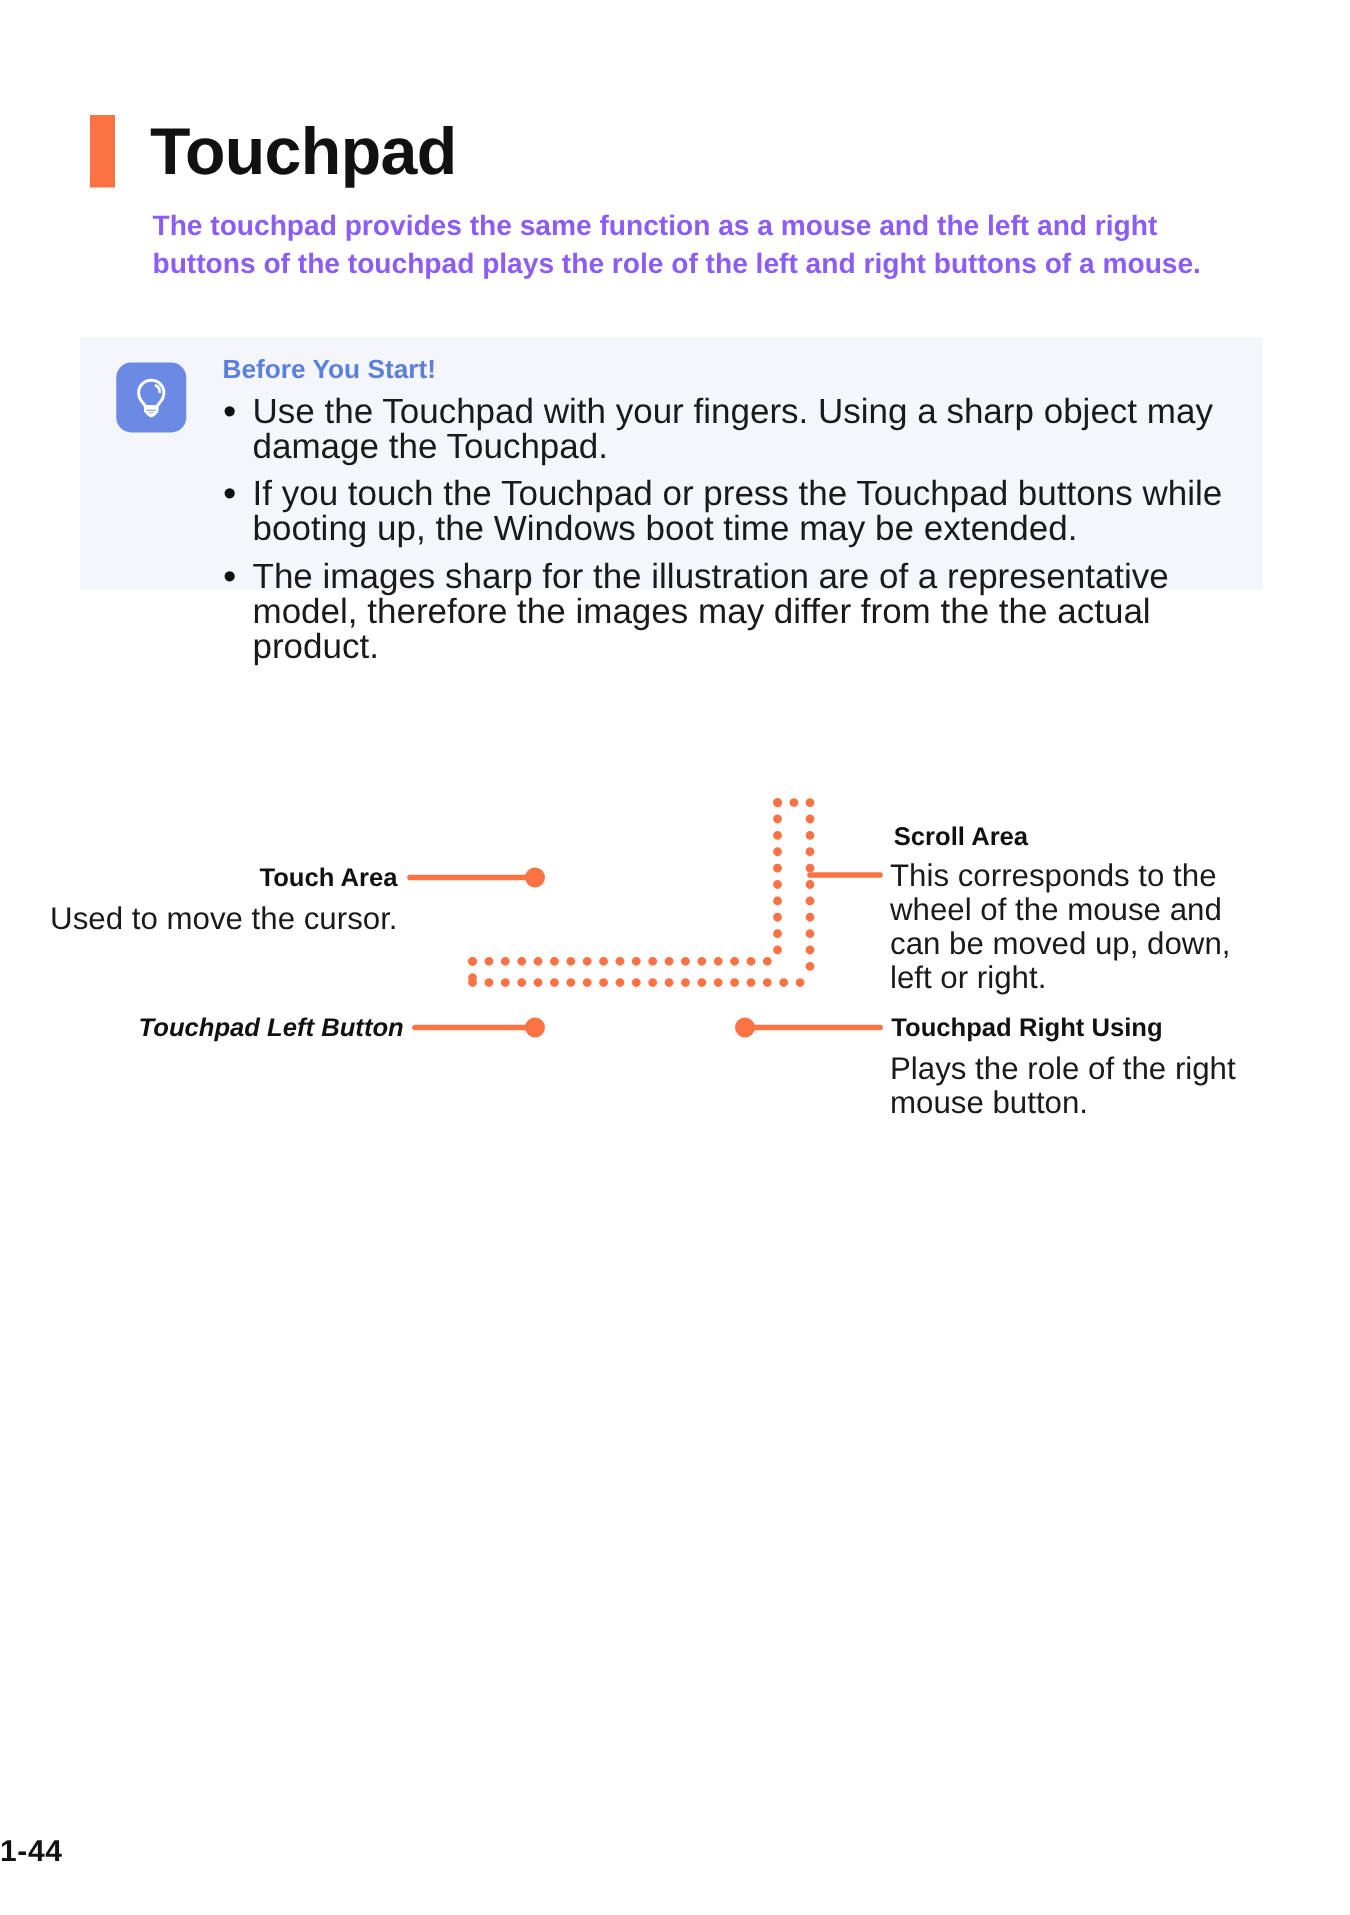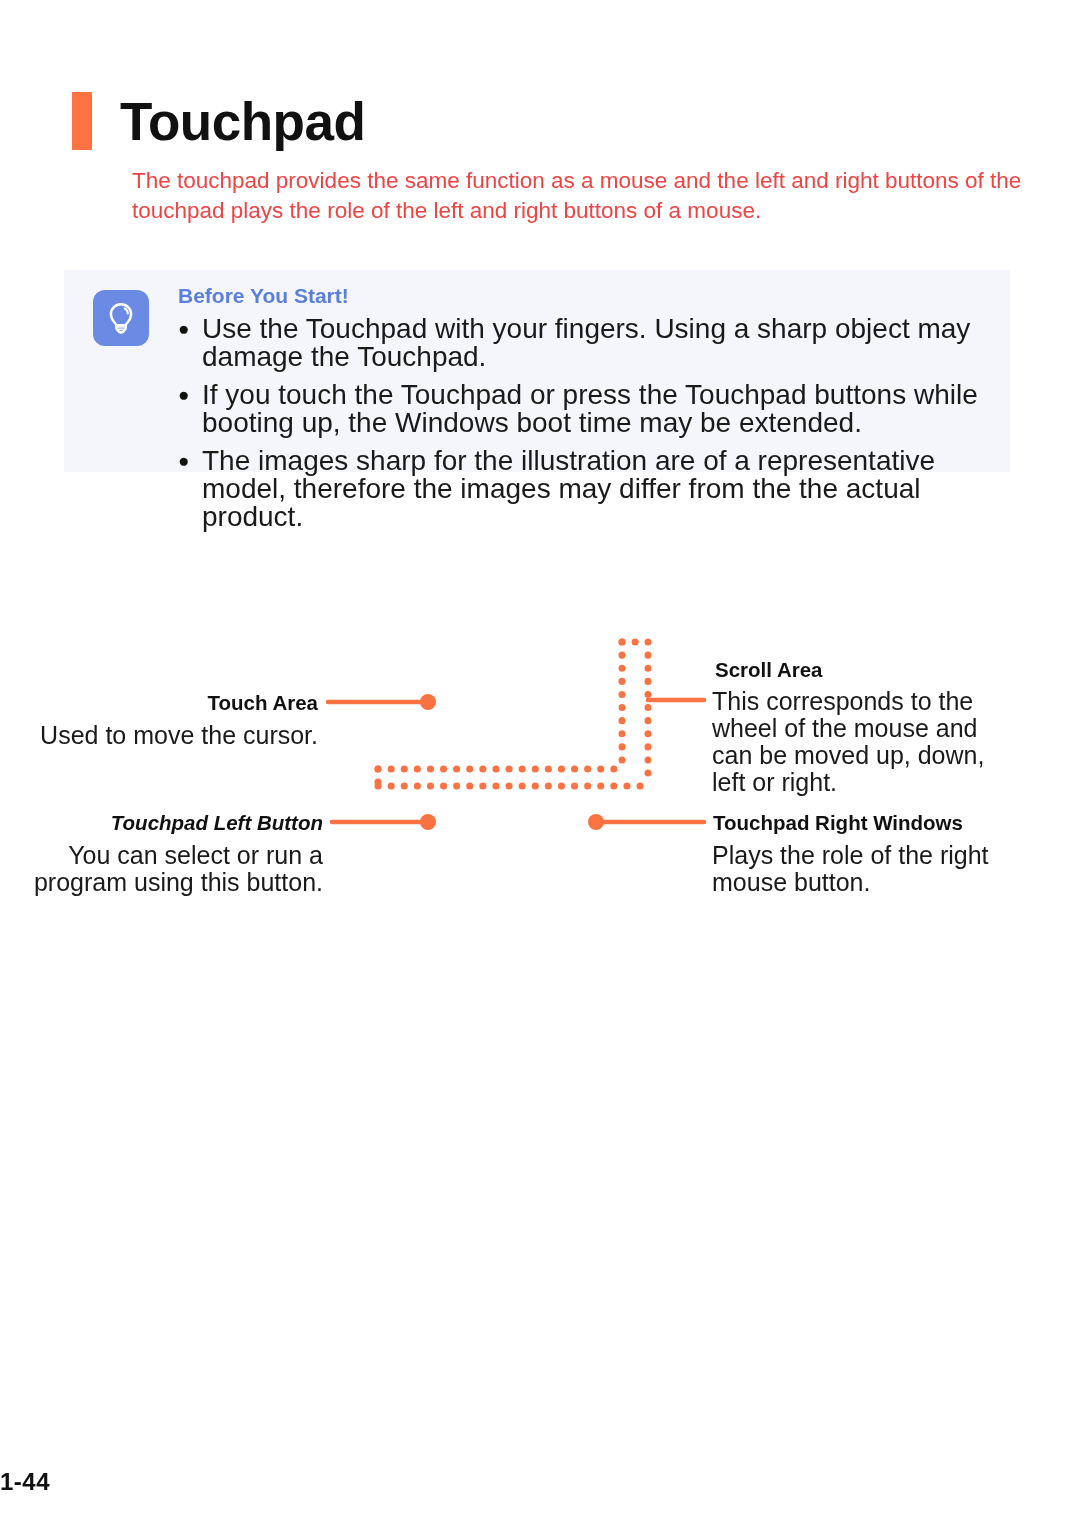--- a/index.html
+++ b/index.html
@@ -34,26 +34,27 @@
     font-size: 53px;
     font-weight: bold;
     letter-spacing: -0.5px;
     line-height: 1;
     color: #111111;
   }
 
   
   #intro-paragraph {
     position: absolute;
-    left: 132px;
+    left: 122px;
     top: 166px;
     width: 890px;
     font-size: 22.5px;
     line-height: 30px;
-    color: #ef4444;
+    color: #8b5cf6;
+    font-weight: bold;
   }
 
   
   #note-box {
     position: absolute;
     left: 64px;
     top: 270px;
     width: 946px;
     height: 202px;
     background: #f4f6fb;
@@ -232,22 +233,21 @@
     <g>
       <circle cx="596" cy="192" r="8" fill="#fb7343"></circle>
       <line x1="600" y1="192" x2="704" y2="192" stroke="#fb7343" stroke-width="4.5" stroke-linecap="round"></line>
     </g>
   </svg>
 
   <div class="callout-title" id="touch-area-title">Touch Area</div>
   <div class="callout-desc" id="touch-area-desc">Used to move the cursor.</div>
 
   <div class="callout-title" id="left-button-title">Touchpad Left Button</div>
-  <div class="callout-desc" id="left-button-desc">You can select or run a program using this button.</div>
 
   <div class="callout-title" id="scroll-area-title">Scroll Area</div>
   <div class="callout-desc" id="scroll-area-desc">This corresponds to the wheel of the mouse and can be moved up, down, left or right.</div>
 
-  <div class="callout-title" id="right-button-title">Touchpad Right Windows</div>
+  <div class="callout-title" id="right-button-title">Touchpad Right Using</div>
   <div class="callout-desc" id="right-button-desc">Plays the role of the right mouse button.</div>
 </div>
 
 <div id="page-number">1-44</div>
 
 </body></html>

